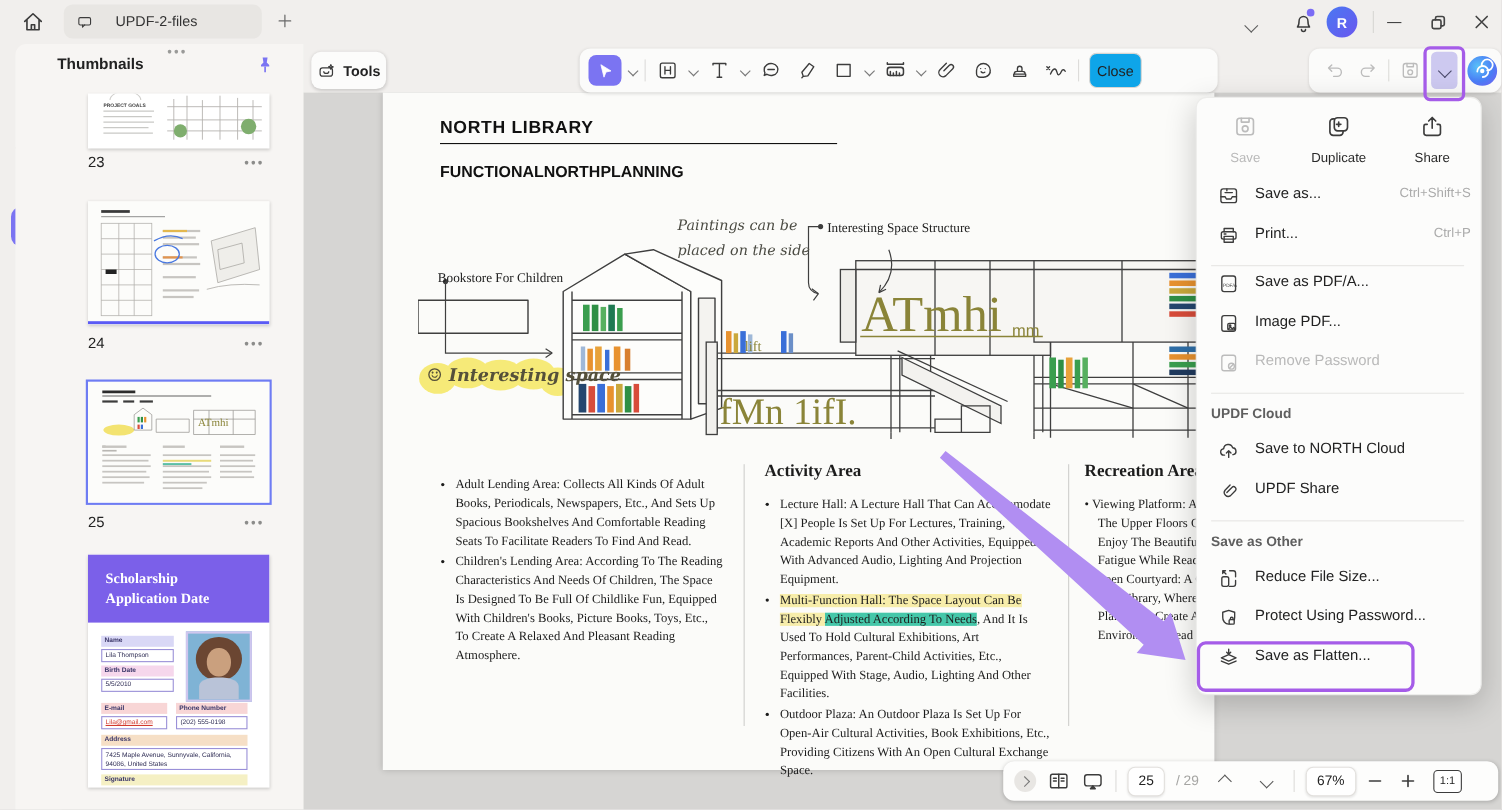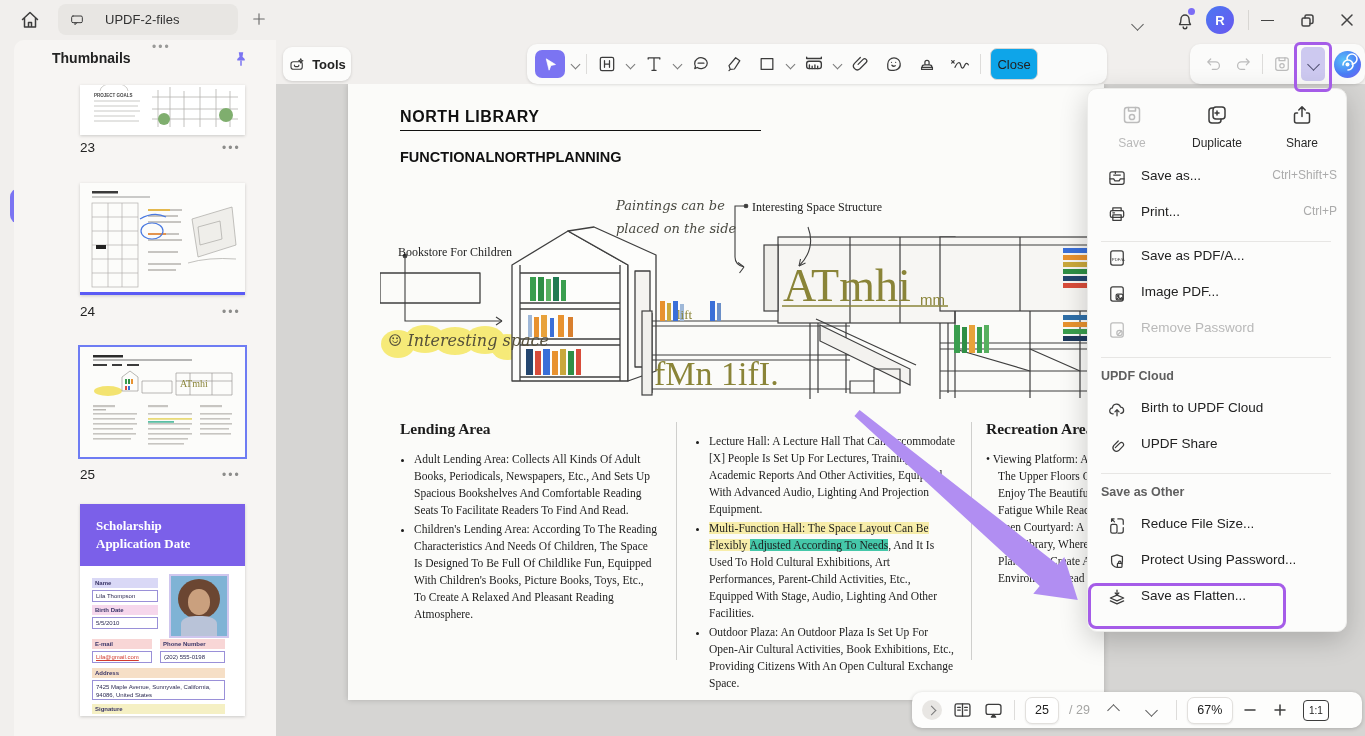--- a/index.html
+++ b/index.html
@@ -444,34 +444,34 @@
     <circle cx="366" cy="13" r="1.8" fill="#3f3f3f"></circle>
     <path d="M364 13 H355 V64 Q355 72 364 74"></path>
       <path d="M364 74 l-6-4.5 M364 74 l-4.5 6"></path>
   </g>
 </svg>
 
 <div class="abs serif" style="left:398px;top:245px;font-size:12px;color:#222">Bookstore For Children</div>
 <div class="abs hand" style="left:616px;top:198px;font-size:13px;color:#4a4a42">Paintings can be</div>
 <div class="abs hand" style="left:616px;top:221px;font-size:13px;color:#4a4a42">placed on the side</div>
 <div class="abs serif" style="left:752px;top:200px;font-size:12px;color:#222">Interesting Space Structure</div>
-<div class="abs hand" style="left:388px;top:331px;font-size:16px;font-weight:normal;color:#55503a">☺ Interesting space</div>
+<div class="abs hand" style="left:388px;top:331px;font-size:16px;font-weight:bold;color:#55503a">☺ Interesting space</div>
 
 <div class="vline" style="left:676px"></div>
 <div class="vline" style="left:971px"></div>
 
 <div class="doc-col" style="left:400px;width:258px">
-  <h3>Lending Area</h3>
   <ul>
     <li>Adult Lending Area: Collects All Kinds Of Adult Books, Periodicals, Newspapers, Etc., And Sets Up Spacious Bookshelves And Comfortable Reading Seats To Facilitate Readers To Find And Read.</li>
     <li>Children's Lending Area: According To The Reading Characteristics And Needs Of Children, The Space Is Designed To Be Full Of Childlike Fun, Equipped With Children's Books, Picture Books, Toys, Etc., To Create A Relaxed And Pleasant Reading Atmosphere.</li>
   </ul>
 </div>
 
 <div class="doc-col" style="left:695px;width:260px">
+  <h3>Activity Area</h3>
   <ul>
     <li>Lecture Hall: A Lecture Hall That Can Accommodate [X] People Is Set Up For Lectures, Training, Academic Reports And Other Activities, Equipped With Advanced Audio, Lighting And Projection Equipment.</li>
     <li><span class="hl-y">Multi-Function Hall: The Space Layout Can Be Flexibly </span><span class="hl-t">Adjusted According To Needs</span><span>, And It Is Used To Hold Cultural Exhibitions, Art Performances, Parent-Child Activities, Etc., Equipped With Stage, Audio, Lighting And Other Facilities.</span></li>
     <li>Outdoor Plaza: An Outdoor Plaza Is Set Up For Open-Air Cultural Activities, Book Exhibitions, Etc., Providing Citizens With An Open Cultural Exchange Space.</li>
   </ul>
 </div>
 
 <div class="doc-col" style="left:986px;width:120px">
   <h3 style="white-space:nowrap">Recreation Area</h3>
   <div style="margin-top:13px">
@@ -668,21 +668,21 @@
     </svg>
   <span>Remove Password</span>
 </div>
 <div class="mdiv" style="top:357px"></div>
 <div class="msec" style="top:369px">UPDF Cloud</div>
 <div class="mrow" style="top:400px">
   <svg width="20" height="20" viewBox="0 0 24 24" class="ic">
       <path d="M7.5 16.5 H7 a3.5 3.5 0 0 1-.5-7 a5 5 0 0 1 9.8-1 a3.8 3.8 0 0 1 .7 7.5 h-.5"></path>
       <path d="M12 19 V12 M9.5 14.2 L12 11.7 L14.5 14.2"></path>
     </svg>
-  <span>Birth to UPDF Cloud</span>
+  <span>Save to NORTH Cloud</span>
 </div>
 <div class="mrow" style="top:436px">
   <svg width="20" height="20" viewBox="0 0 24 24" class="ic">
       <path d="M10 14 L15.5 8.5 a2.6 2.6 0 0 1 3.7 3.7 L14 17.5 a4.3 4.3 0 0 1-6-6 L13.5 6"></path>
     </svg>
   <span>UPDF Share</span>
 </div>
 <div class="mdiv" style="top:473px"></div>
 <div class="msec" style="top:485px">Save as Other</div>
 <div class="mrow" style="top:516px">

